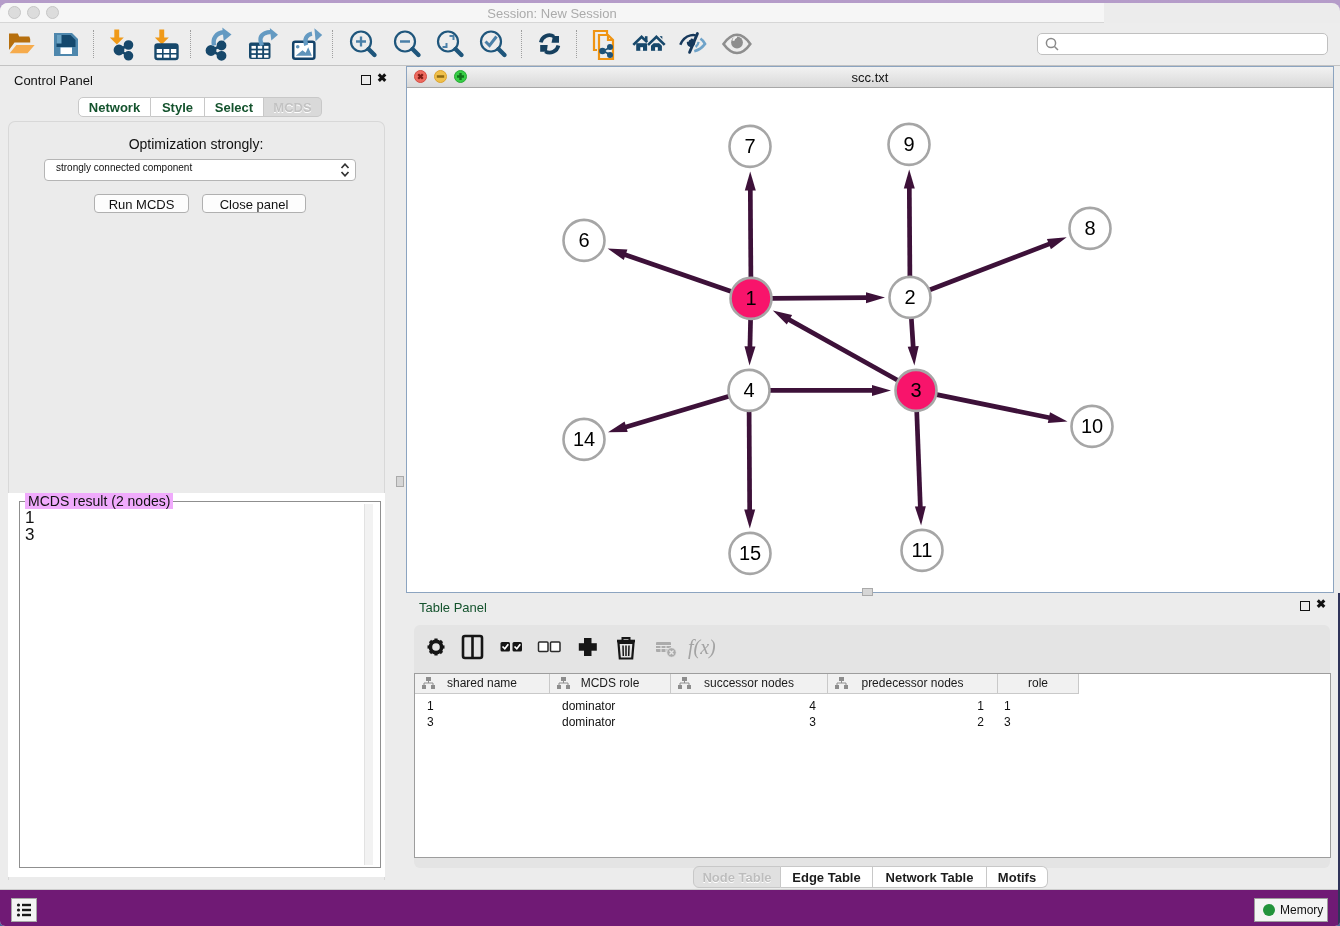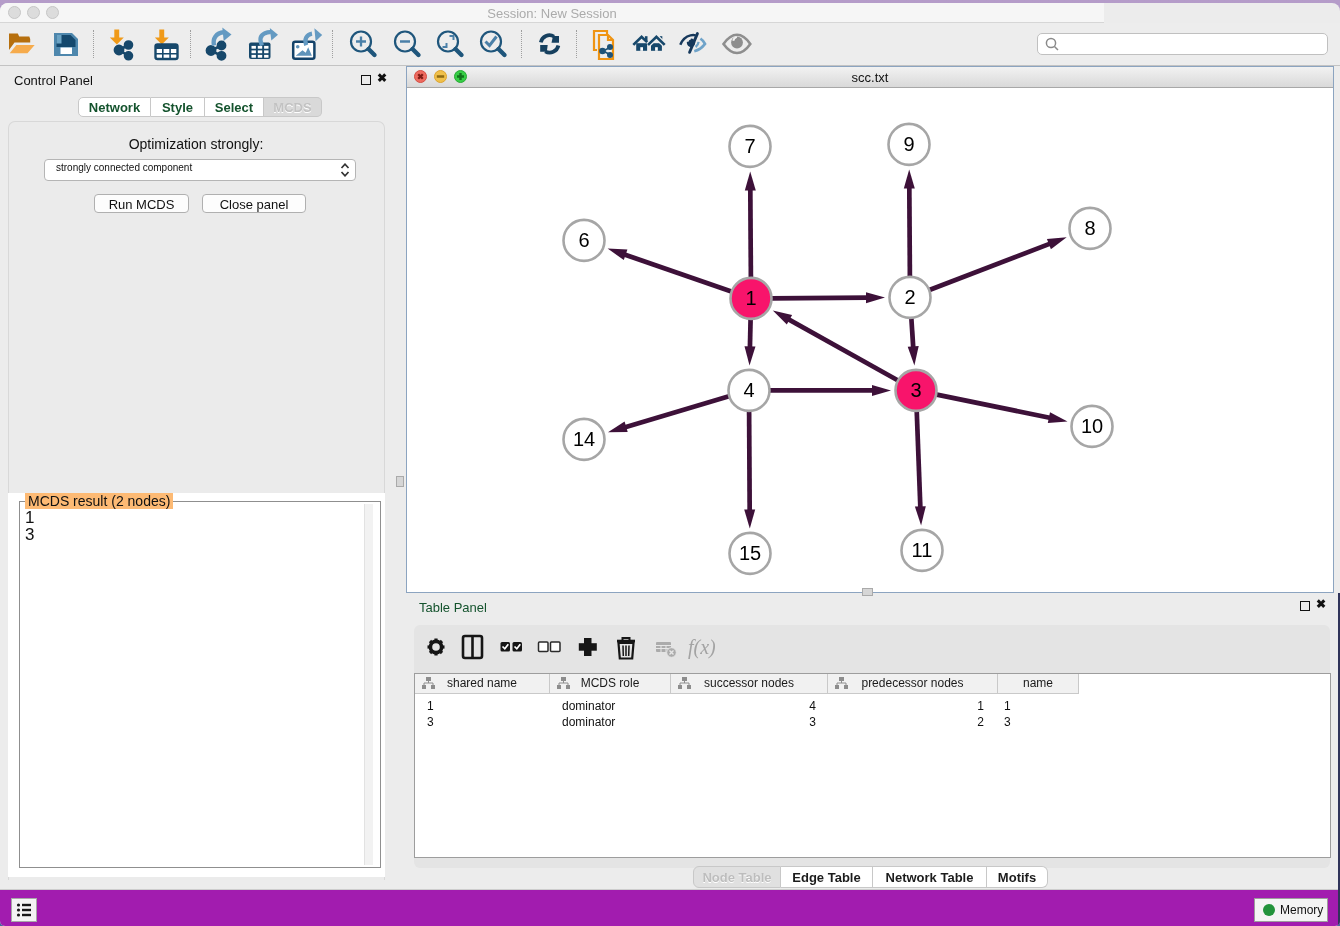--- a/index.html
+++ b/index.html
@@ -25,42 +25,42 @@
 .tab{height:20px;line-height:20px;font-size:13px;font-weight:bold;color:#14532d;background:#fff;border:1px solid #c8c8c8;border-left:none;box-sizing:border-box;text-align:center;}
 .tab.first{border-left:1px solid #c8c8c8;border-radius:5px 0 0 5px;}
 .tab.dis{background:#d9d9d9;color:#c2c2c2;text-shadow:0 1px 0 #fff;border-radius:0 5px 5px 0;}
 #cpbody{position:absolute;left:8px;top:55px;width:375px;height:758px;background:#ebebeb;border:1px solid #d8d8d8;border-bottom:none;border-radius:7px 7px 0 0;}
 #optlabel{position:absolute;left:0;top:70px;width:392px;text-align:center;font-size:14px;color:#111;}
 #combo{position:absolute;left:44px;top:93px;width:312px;height:22px;background:#fff;border:1px solid #b5b5b5;border-radius:4px;box-sizing:border-box;}
 #combo span{position:absolute;left:11px;top:2px;font-size:10px;color:#111;}
 .cbtn{position:absolute;top:128px;height:19px;background:#fdfdfd;border:1px solid #b0b0b0;border-radius:4px;box-sizing:border-box;text-align:center;font-size:13px;color:#111;line-height:20px;}
 #resultwrap{position:absolute;left:8px;top:427px;width:377px;height:384px;background:#fff;}
 #fieldset{position:absolute;left:11px;top:8px;width:362px;height:367px;border:1px solid #8f8f8f;background:#fff;box-sizing:border-box;}
-#legend{position:absolute;left:5px;top:-9px;background:#fdba74;padding:0 3px;font-size:14px;color:#111;}
+#legend{position:absolute;left:5px;top:-9px;background:#f0abfc;padding:0 3px;font-size:14px;color:#111;}
 #resulttext{position:absolute;left:5px;top:7px;font-size:17px;color:#111;line-height:17px;}
 #vscroll{position:absolute;left:344px;top:2px;width:8px;height:361px;background:#f2f2f2;border-left:1px solid #e2e2e2;}
 
 #netwin{position:absolute;left:406px;top:63px;width:928px;height:527px;background:#fff;border:1px solid #8ca4c0;box-sizing:border-box;}
 #nettitle{position:absolute;left:0;top:0;width:100%;height:20px;background:linear-gradient(#f2f2f2,#d9d9d9);border-bottom:1px solid #a8a8a8;}
 #nettitle .t{position:absolute;width:100%;text-align:center;top:3px;font-size:13px;color:#111;}
 .wdot{position:absolute;top:3px;width:13px;height:13px;border-radius:50%;box-sizing:border-box;}
 #netcanvas{position:absolute;left:0;top:20px;}
 
 #tpanel{position:absolute;left:406px;top:592px;width:934px;height:294px;background:#ececec;}
 #tpanel-h{position:absolute;left:13px;top:5px;font-size:13px;color:#14532d;}
 #tcontainer{position:absolute;left:8px;top:30px;width:916px;height:243px;background:#e4e4e4;border-radius:6px;}
 #ttoolbar{position:absolute;left:8px;top:33px;width:914px;height:39px;}
 #ttable{position:absolute;left:8px;top:78px;width:915px;height:183px;background:#fff;border:1px solid #9d9d9d;}
 #thead{position:absolute;left:0;top:0;width:664px;height:19px;background:#f1f1f1;border-bottom:1px solid #c9c9c9;}
 .th{position:absolute;top:0;height:19px;box-sizing:border-box;border-right:1px solid #c9c9c9;font-size:12px;color:#1a1a1a;text-align:center;line-height:19px;}
 .cell{position:absolute;font-size:12px;color:#111;height:16px;line-height:16px;}
 #btabs{position:absolute;left:287px;top:271px;white-space:nowrap;}
 .btab{display:inline-block;height:22px;line-height:22px;font-size:13px;font-weight:bold;color:#1c1c1c;background:#fff;border:1px solid #c8c8c8;border-left:none;box-sizing:border-box;text-align:center;vertical-align:top;}
 
-#statusbar{position:absolute;left:0;top:886px;width:1340px;height:37px;background:#a21caf;border-top:1px solid #cdcdcd;}
+#statusbar{position:absolute;left:0;top:886px;width:1340px;height:37px;background:#701a75;border-top:1px solid #cdcdcd;}
 #memorybtn{position:absolute;left:1254px;top:8px;width:74px;height:24px;background:#f4f4f4;border:1px solid #9d9d9d;box-sizing:border-box;font-size:12px;color:#111;}
 #lefticon{position:absolute;left:11px;top:8px;width:26px;height:24px;background:#f4f4f4;border:1px solid #a8a8a8;box-sizing:border-box;}
 </style>
 </head>
 <body>
 <div id="win">
   <div id="titlebar">
     <div class="macdot" style="left:8px;"></div>
     <div class="macdot" style="left:27px;"></div>
     <div class="macdot" style="left:46px;"></div>
@@ -373,21 +373,21 @@
 
         <text x="274" y="25.5" font-family="Liberation Serif" font-style="italic" font-size="20px" fill="#a3a3a3">f(x)</text>
       </svg>
     </div>
     <div id="ttable">
       <div id="thead">
         <div class="th" style="left:0;width:135px;">shared name</div>
         <div class="th" style="left:135px;width:121px;">MCDS role</div>
         <div class="th" style="left:256px;width:157px;">successor nodes</div>
         <div class="th" style="left:413px;width:170px;">predecessor nodes</div>
-        <div class="th" style="left:583px;width:81px;">name</div>
+        <div class="th" style="left:583px;width:81px;">role</div>
         <svg class="colicon" style="position:absolute;left:7px;top:3px;" width="13" height="12" viewBox="0 0 13 12">
             <g fill="#8d8d8d">
               <rect x="4" y="0" width="5" height="4"></rect>
               <rect x="0" y="8" width="4" height="4"></rect>
               <rect x="9" y="8" width="4" height="4"></rect>
               <path d="M6.5 4 L6.5 6 M2 8 L2 6 L11 6 L11 8" stroke="#8d8d8d" fill="none" stroke-width="1"></path>
             </g>
           </svg>
         <svg class="colicon" style="position:absolute;left:142px;top:3px;" width="13" height="12" viewBox="0 0 13 12">
             <g fill="#8d8d8d">

